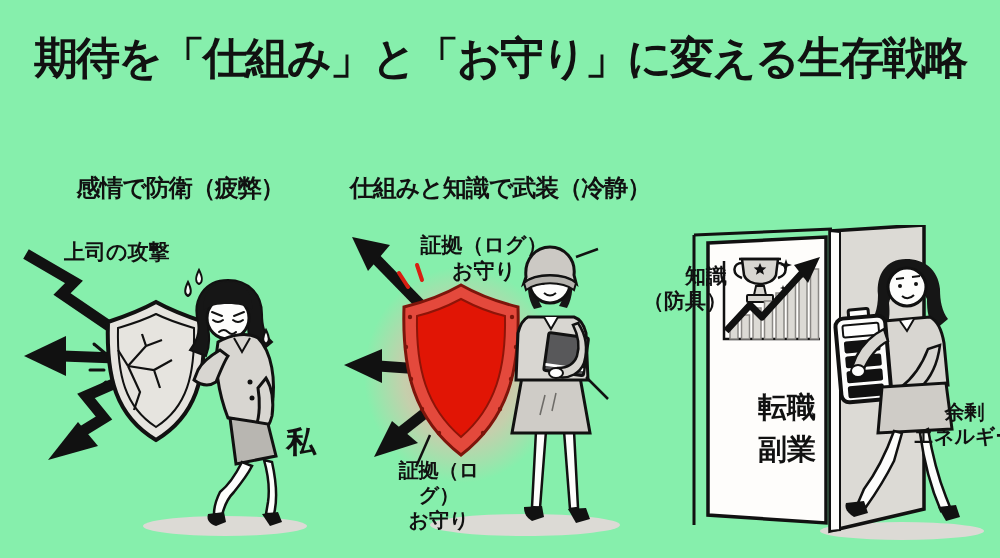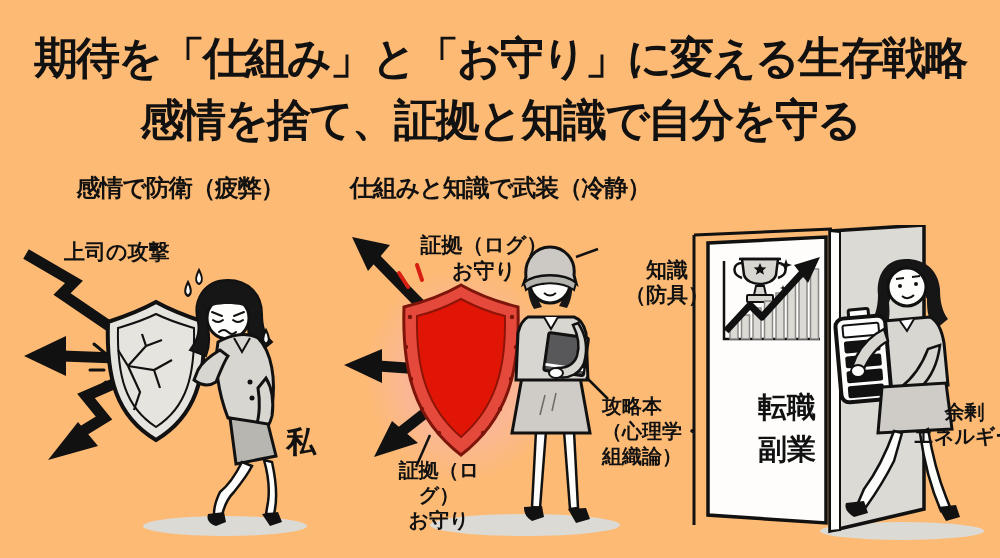--- a/index.html
+++ b/index.html
@@ -1,18 +1,18 @@
 <!DOCTYPE html>
 <html><head>
 <meta charset="utf-8">
 <style>
   html,body{margin:0;padding:0;}
   .canvas{
     position:relative;width:1000px;height:558px;overflow:hidden;
-    background:#fdba74;color:#1a1a1a;
+    background:#86efac;color:#1a1a1a;
     font-family:"DejaVu Sans",sans-serif;
   }
   .title-line{
     position:absolute;left:0;width:1000px;text-align:center;
     font-weight:900;font-size:44px;letter-spacing:-2px;line-height:60px;
     color:#111;white-space:nowrap;
   }
   .t1{top:28px;}
   .t2{top:90px;}
   .col-header{
@@ -27,35 +27,34 @@
   .svg-mid{left:340px;top:225px;}
   .svg-right{left:680px;top:225px;}
   .lbl{
     position:absolute;font-weight:900;color:#111;letter-spacing:0;
     white-space:pre-line;
     margin-left:24px;
   }
   .lbl-attack{left:40px;top:238px;width:170px;font-size:21px;text-align:left;}
   .lbl-me{left:262px;top:422px;width:60px;font-size:30px;}
   .lbl-charm-top{left:385px;top:232px;width:150px;font-size:21px;line-height:26px;text-align:center;}
-  .lbl-knowledge{left:583px;top:258px;width:120px;font-size:21px;line-height:25px;text-align:center;}
+  .lbl-knowledge{left:583px;top:264px;width:120px;font-size:21px;line-height:25px;text-align:right;}
   .lbl-guide{left:578px;top:394px;width:130px;font-size:20px;line-height:25px;text-align:left;}
   .lbl-charm-bottom{left:355px;top:458px;width:120px;font-size:20px;line-height:25px;text-align:center;}
   .lbl-market{left:693px;top:353px;width:140px;font-size:20px;text-align:center;}
   .lbl-career{left:693px;top:388px;width:140px;font-size:29px;text-align:center;}
   .lbl-sidejob{left:693px;top:430px;width:140px;font-size:29px;text-align:center;}
   .lbl-energy{left:868px;top:400px;width:145px;font-size:20px;line-height:24px;text-align:center;}
 </style>
 </head>
 <body>
 
 <div class="canvas">
 
   <div class="title-line t1">期待を「仕組み」と「お守り」に変える生存戦略</div>
-  <div class="title-line t2">感情を捨て、証拠と知識で自分を守る</div>
 
   <div class="col-header h-left">感情で防衛（疲弊）</div>
   <div class="col-header h-mid">仕組みと知識で武装（冷静）</div>
 
   <svg class="panel-svg svg-left" width="310" height="310" viewBox="0 0 310 310">
     <ellipse cx="205" cy="296" rx="82" ry="10" fill="#dcdad5"></ellipse>
 
     <g stroke="#111" fill="#111">
       <polyline points="6,24 54,52 42,64 92,98" fill="none" stroke-width="11"></polyline>
       <line x1="96" y1="128" x2="42" y2="126" stroke-width="11"></line>
@@ -264,23 +263,20 @@
       <path d="M258,282 L276,280 L280,292 L266,296 Z" fill="#111"></path>
     </g>
   </svg>
 
   <div class="lbl lbl-attack">上司の攻撃</div>
   <div class="lbl lbl-me">私</div>
   <div class="lbl lbl-charm-top">証拠（ログ）
 お守り</div>
   <div class="lbl lbl-knowledge">知識
 （防具）</div>
-  <div class="lbl lbl-guide">攻略本
-（心理学・
-組織論）</div>
   <div class="lbl lbl-charm-bottom">証拠（ログ）
 お守り</div>
   <div class="lbl lbl-sidejob">副業</div>
   <div class="lbl lbl-career">転職</div>
   <div class="lbl lbl-energy">余剰
 エネルギー</div>
 
 </div>
 
 </body></html>

